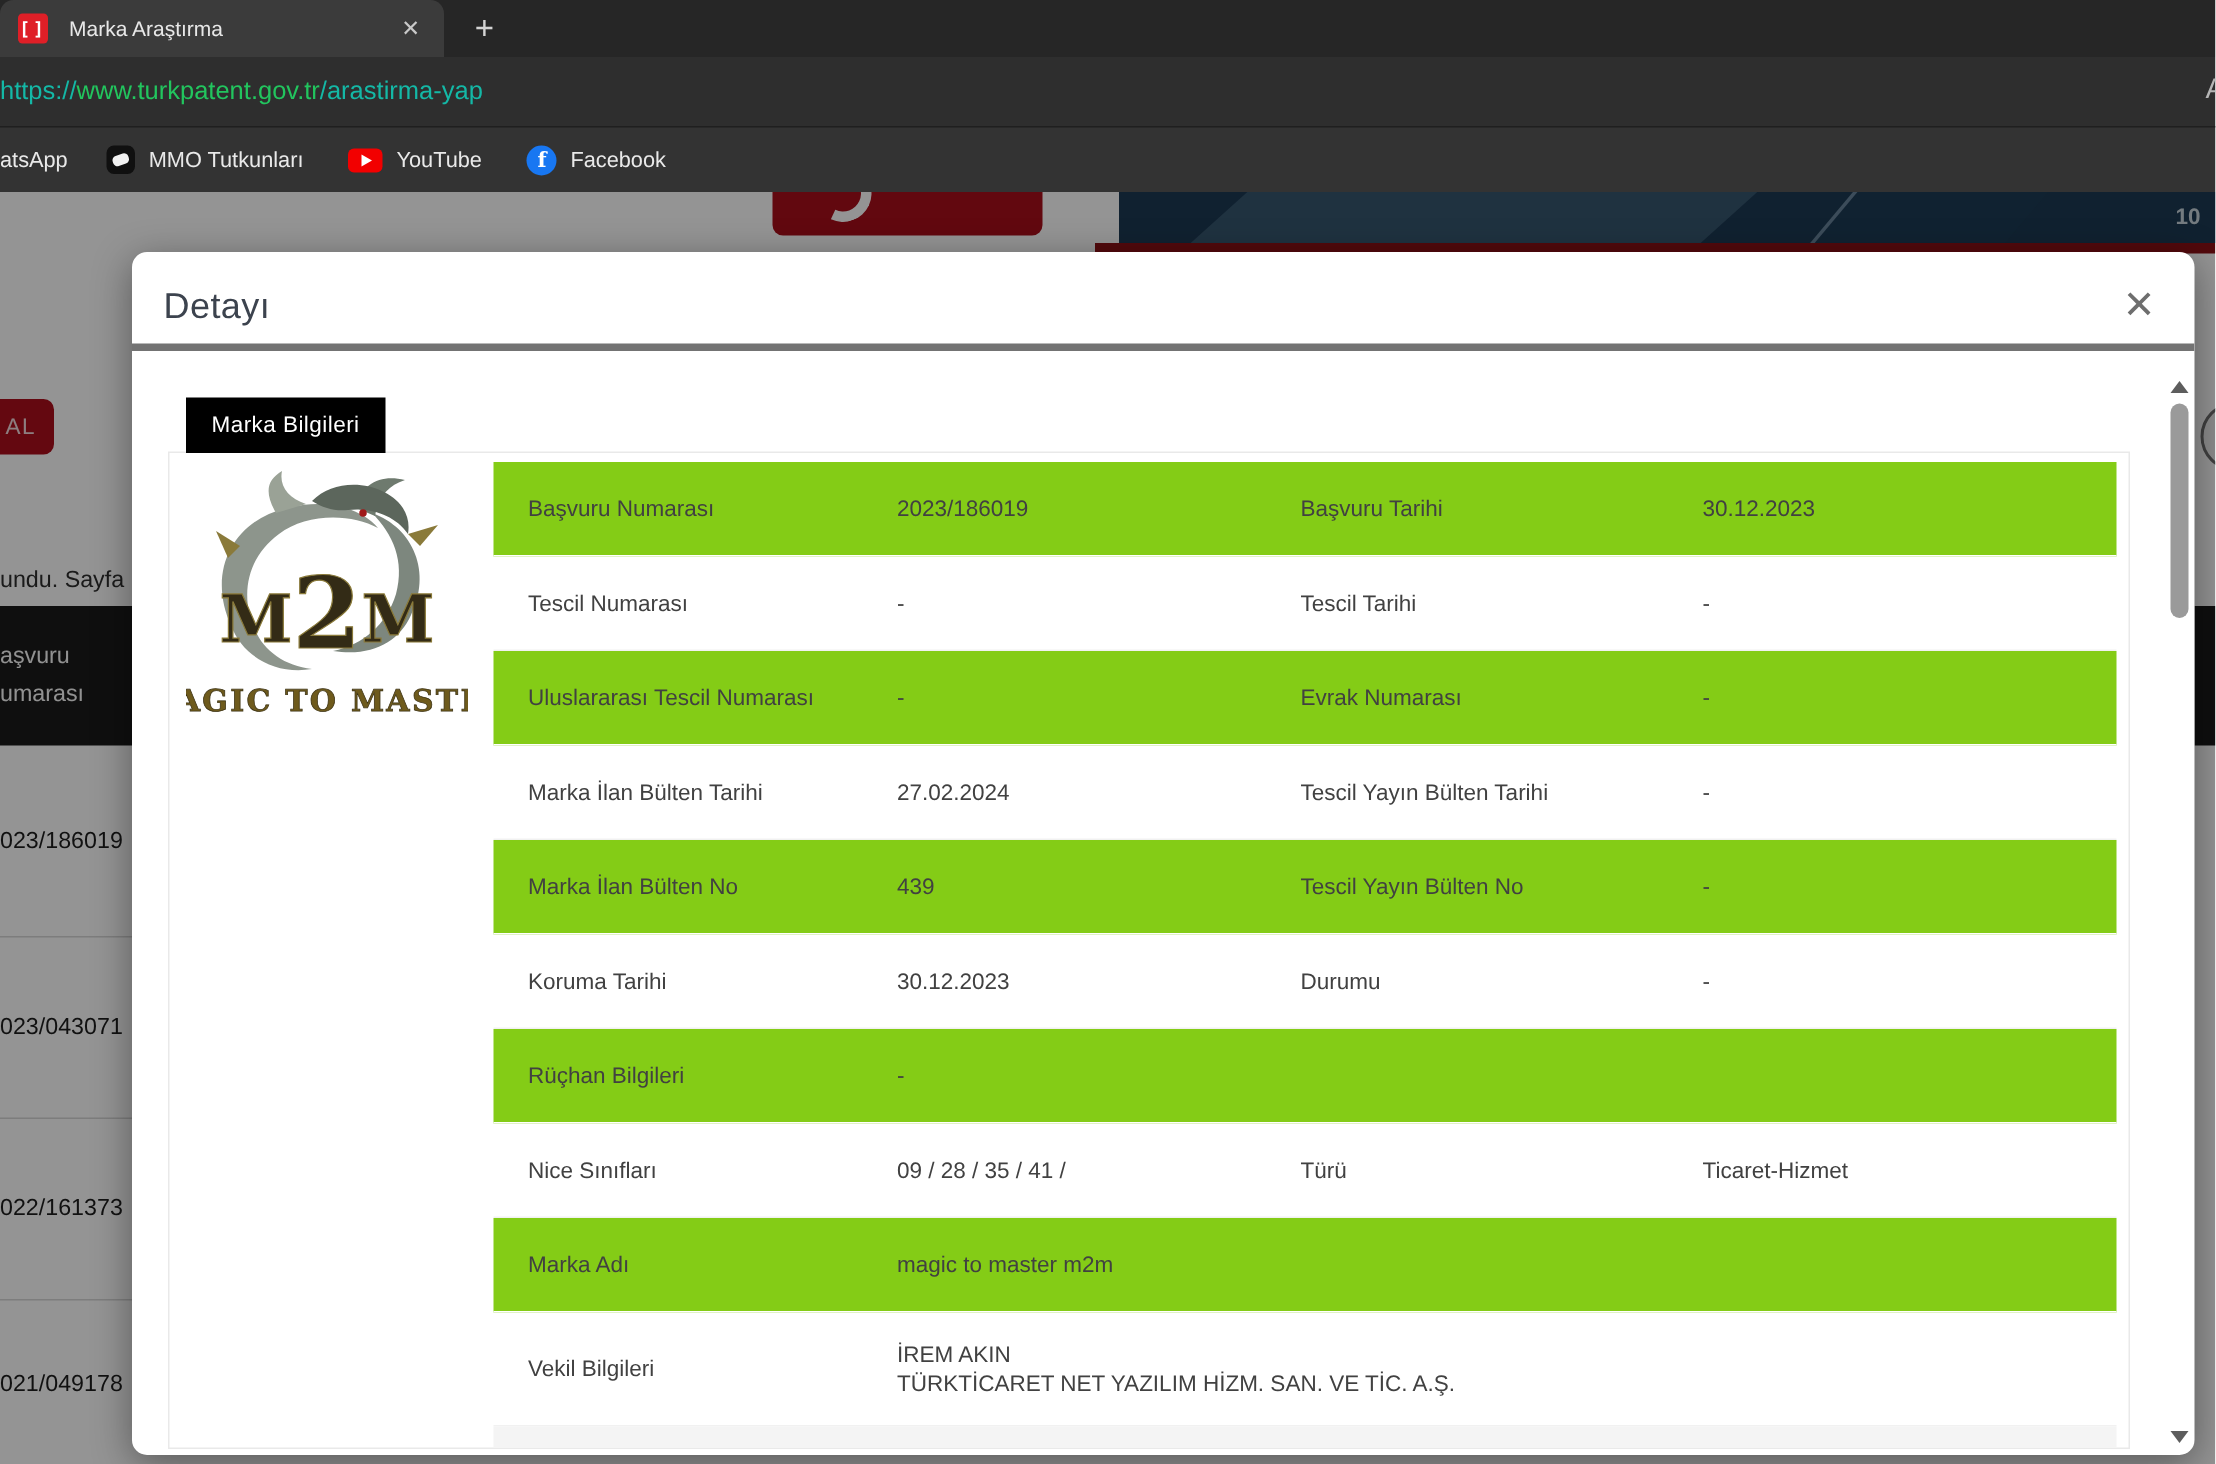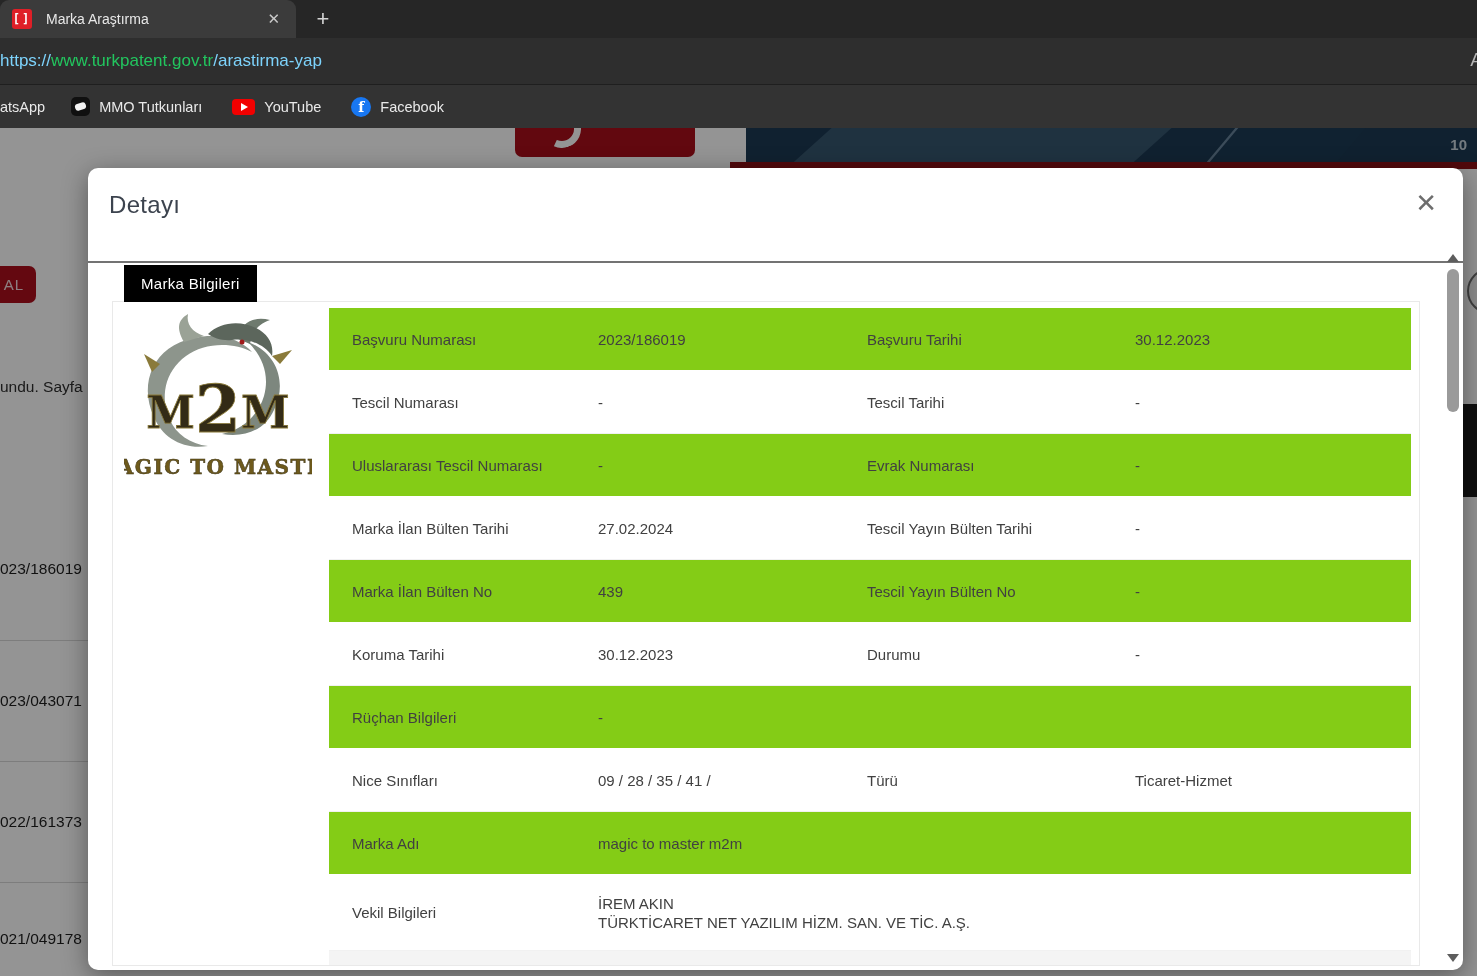--- a/index.html
+++ b/index.html
@@ -12,21 +12,21 @@
          border-radius: 9px 9px 0 0; display: flex; align-items: center; padding: 0 10px 0 12px; }
   .favicon { width: 20px; height: 20px; background: #df1f27; border-radius: 3px; display: flex;
              align-items: center; justify-content: center; color: #fff; font-family: "DejaVu Sans Mono", monospace;
              font-size: 12px; font-weight: bold; letter-spacing: 2px; flex: 0 0 auto; }
   .tab-title { color: #e8e8e8; font-size: 14px; margin-left: 14px; flex: 1; white-space: nowrap; overflow: hidden; }
   .tab-close { color: #c9c9c9; font-size: 15px; padding: 2px 6px; cursor: default; }
   .new-tab { position: absolute; left: 308px; top: 5px; color: #d4d4d4; font-size: 22px; font-weight: 300;
              width: 30px; height: 28px; text-align: center; line-height: 27px; }
   .url-bar { position: absolute; left: 0; top: 38px; width: 1477px; height: 46px; background: #2e2e2e;
              display: flex; align-items: center; font-size: 17px; overflow: hidden; }
-  .url-scheme, .url-path { color: #7dd3fc; }
+  .url-scheme, .url-path { color: #14b8a6; }
   .url-host { color: #22c55e; }
   .url-edge { position: absolute; right: -6px; top: 11px; color: #b5b5b5; font-size: 19px; }
   .bookmarks-bar { position: absolute; left: 0; top: 84px; width: 1477px; height: 44px; background: #333333;
                    border-top: 1px solid #1f1f1f; display: flex; align-items: center; }
   .bookmark { display: flex; align-items: center; color: #e9e9e9; font-size: 14.5px; margin-right: 30px; }
   .bm-icon { margin-right: 9px; flex: 0 0 auto; }
   .icon-mmo { width: 19px; height: 19px; background: #101010; border-radius: 5px; position: relative; }
   .icon-mmo::before { content: ""; position: absolute; left: 4px; top: 6px; width: 11px; height: 7px;
                       background: #f2f2f2; border-radius: 3px; transform: rotate(-18deg); }
   .icon-yt { width: 23px; height: 16px; background: #f20000; border-radius: 4px; position: relative; }
@@ -60,21 +60,21 @@
   .bg-rows { position: absolute; left: 0; top: 369px; width: 88px; }
   .bg-row { height: 121px; border-bottom: 1px solid #d8d8d8; display: flex; align-items: center;
             font-size: 15.5px; color: #1e1e1e; white-space: nowrap; }
   .bg-circle { position: absolute; left: 1467px; top: 140px; width: 46px; height: 46px; border-radius: 50%;
                border: 2px solid #6f6f6f; background: #f2f2f2; }
   .dim-overlay { position: absolute; inset: 0; background: rgba(0,0,0,0.42); }
 
   
   .modal { position: absolute; left: 88px; top: 168px; width: 1375px; height: 802px; background: #fff;
            border-radius: 10px; box-shadow: 0 6px 26px rgba(0,0,0,0.4); overflow: hidden; }
-  .modal-header { position: absolute; left: 0; top: 0; width: 100%; height: 95px; border-bottom: 2px solid #737373; text-decoration: underline; }
+  .modal-header { position: absolute; left: 0; top: 0; width: 100%; height: 66px; border-bottom: 5px solid #737373; text-decoration: underline; }
   .modal-title { position: absolute; left: 21px; top: 23px; font-size: 24px; color: #3c434e; letter-spacing: 0.3px; }
   .modal-close { position: absolute; right: 26px; top: 22px; font-size: 26px; color: #6e6e6e; line-height: 1;
                  font-weight: 300; cursor: default; }
   .section-badge { position: absolute; left: 36px; top: 97px; background: #000000; color: #fff;
                    font-size: 15px; padding: 10px 17px; z-index: 3; letter-spacing: 0.3px; }
   .content-panel { position: absolute; left: 24px; top: 133px; width: 1308px; bottom: 4px;
                    border: 1px solid #e9e9e9; background: #fff; overflow: hidden; }
 
   .logo-box { position: absolute; left: 11px; top: 10px; width: 188px; height: 174px; background: #fff; }
 
@@ -139,23 +139,27 @@
   <div class="bg-search-btn"></div>
   <div class="bg-banner">
     <div class="streak1"></div>
       <div class="streak2"></div>
     <div class="banner-number">10</div>
   </div>
   <div class="bg-red-strip"></div>
   <div class="bg-circle"></div>
   <div class="bg-al-btn">AL</div>
   <div class="bg-sayfa">undu. Sayfa</div>
+  <div class="bg-dark-header">
+    <div>aşvuru</div>
+    <div>umarası</div>
+  </div>
   <div class="bg-dark-header-right"></div>
   <div class="bg-rows">
-    <div class="bg-row" style="height:144px">023/186019</div>
+    <div class="bg-row" style="height:128px">023/186019</div>
     <div class="bg-row">023/043071</div>
     <div class="bg-row">022/161373</div>
     <div class="bg-row" style="height:112px;border-bottom:none">021/049178</div>
   </div>
   <div class="dim-overlay"></div>
 </div>
 
 <div class="modal">
   <div class="modal-header">
     <div class="modal-title">Detayı</div>

